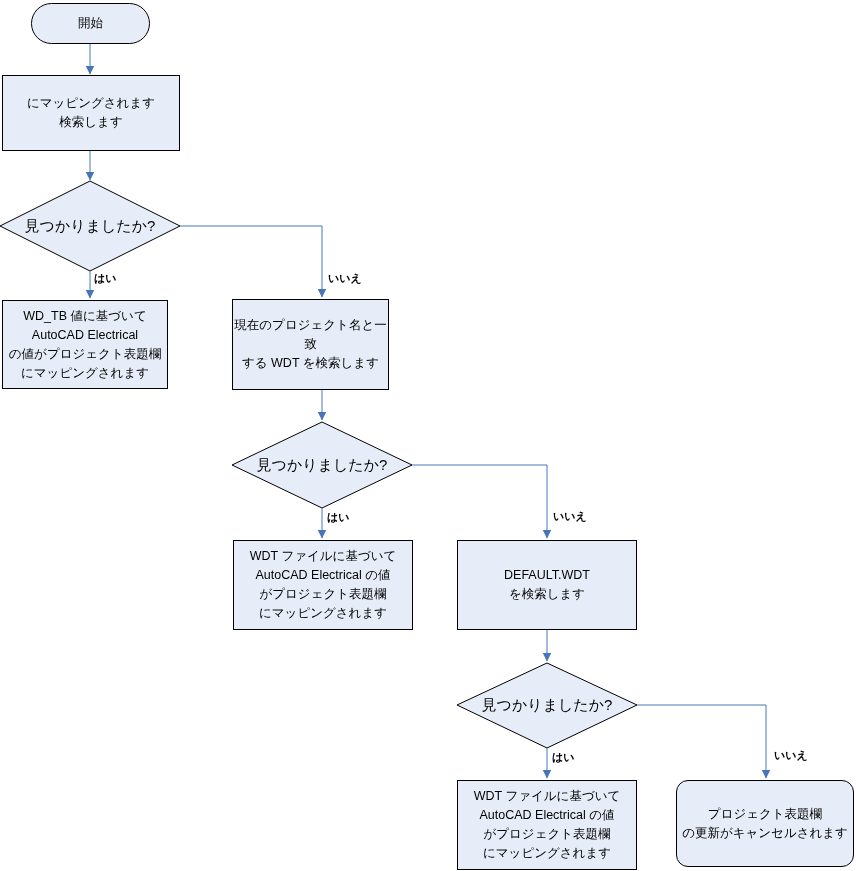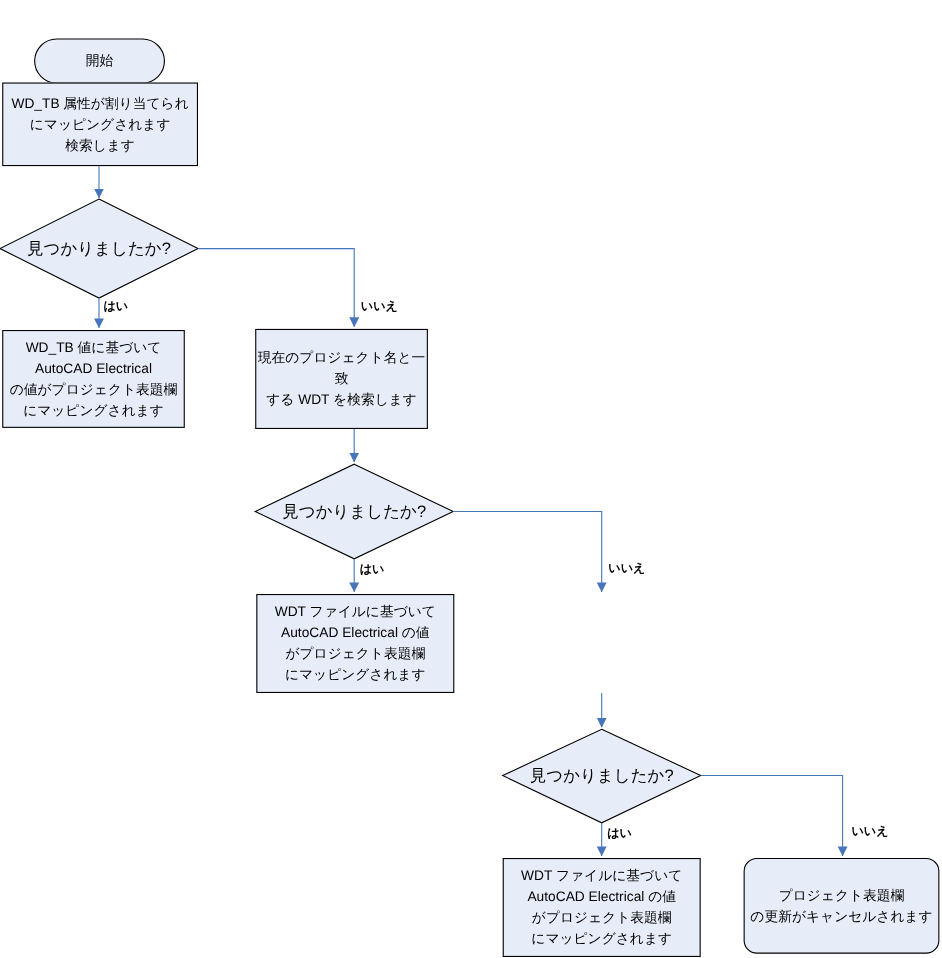--- a/index.html
+++ b/index.html
@@ -21,21 +21,21 @@
     background: #E7EDF8;
     border: 1px solid #000000;
     display: flex;
     flex-direction: column;
     align-items: center;
     justify-content: center;
     text-align: center;
     font-size: 12.5px;
     line-height: 19px;
   }
-  .stadium { border-radius: 21px; margin-top: 32px; }
+  .stadium { border-radius: 21px; }
   .dlabel {
     position: absolute;
     display: flex;
     align-items: center;
     justify-content: center;
     text-align: center;
     font-size: 15px;
     pointer-events: none;
   }
   .elabel {
@@ -71,21 +71,20 @@
     <polyline class="conn" points="547,630 547,661" marker-end="url(#arr)"></polyline>
     <polyline class="conn" points="547,748 547,778" marker-end="url(#arr)"></polyline>
     <polyline class="conn" points="637,705 766,705 766,778" marker-end="url(#arr)"></polyline>
   </svg>
 
   <div class="node stadium" style="left:31px; top:3px; width:119px; height:41px;">
     <div>開始</div>
   </div>
 
   <div class="node" style="left:2px; top:75px; width:178px; height:76px;">
-    <div>WD_TB 属性が割り当てられ</div>
     <div>にマッピングされます</div>
     <div>検索します</div>
   </div>
 
   <div class="dlabel" style="left:0px; top:181px; width:180px; height:90px;">見つかりましたか?</div>
 
   <div class="node" style="left:2px; top:300px; width:166px; height:89px;">
     <div>WD_TB 値に基づいて</div>
     <div>AutoCAD Electrical</div>
     <div>の値がプロジェクト表題欄</div>
@@ -99,20 +98,24 @@
 
   <div class="dlabel" style="left:232px; top:422px; width:180px; height:86px;">見つかりましたか?</div>
 
   <div class="node" style="left:233px; top:540px; width:180px; height:90px;">
     <div>WDT ファイルに基づいて</div>
     <div>AutoCAD Electrical の値</div>
     <div>がプロジェクト表題欄</div>
     <div>にマッピングされます</div>
   </div>
 
+  <div class="node" style="left:457px; top:540px; width:180px; height:90px;">
+    <div>DEFAULT.WDT</div>
+    <div>を検索します</div>
+  </div>
 
   <div class="dlabel" style="left:457px; top:663px; width:180px; height:85px;">見つかりましたか?</div>
 
   <div class="node" style="left:457px; top:780px; width:180px; height:90px;">
     <div>WDT ファイルに基づいて</div>
     <div>AutoCAD Electrical の値</div>
     <div>がプロジェクト表題欄</div>
     <div>にマッピングされます</div>
   </div>
 

